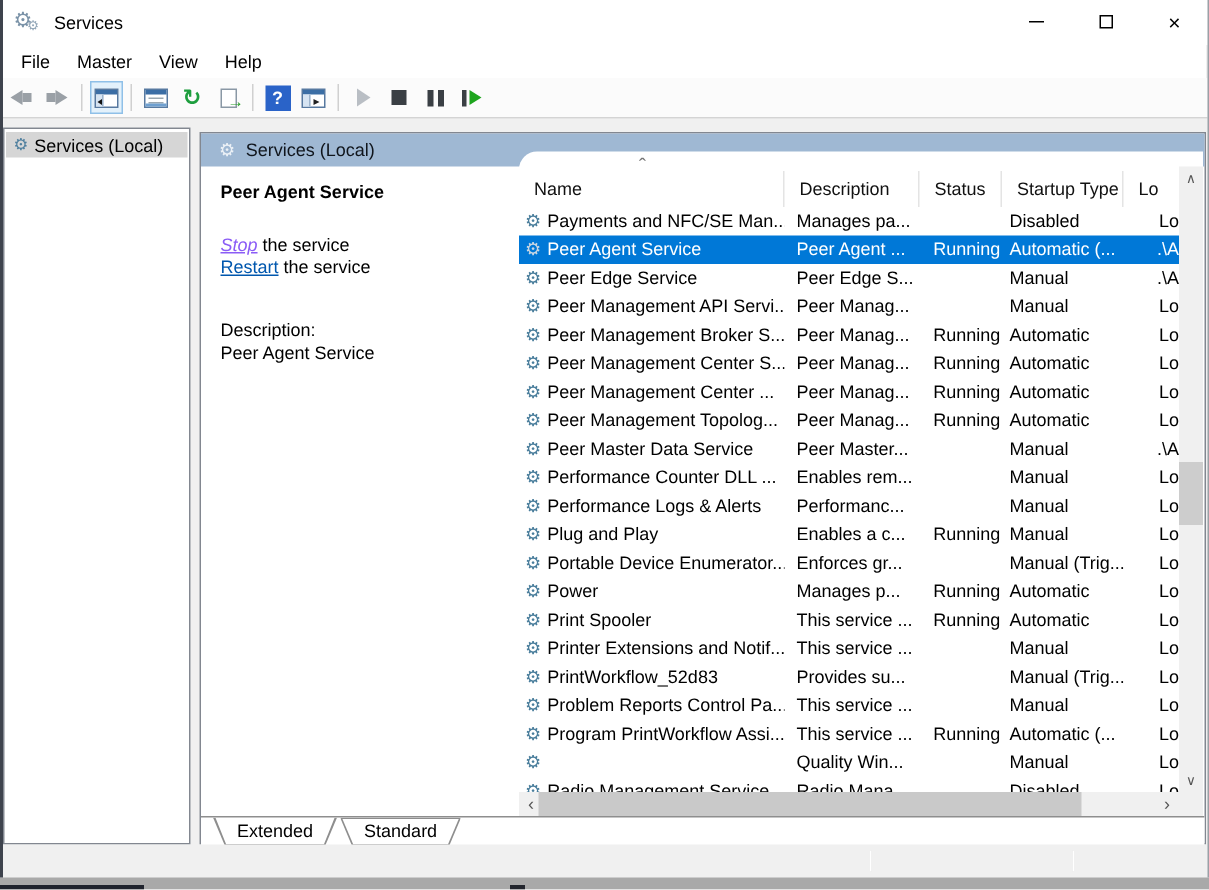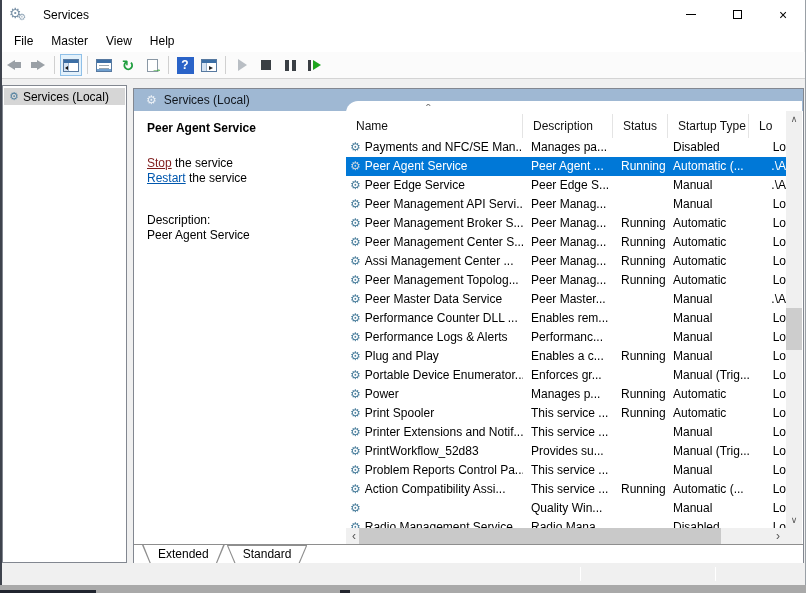--- a/index.html
+++ b/index.html
@@ -8,21 +8,21 @@
          background:#f0f0f0; position:relative; overflow:hidden; }
 
   
   .edge-left  { position:absolute; left:0; top:0; width:2px; height:585px; background:#3e434d; z-index:50; }
   .edge-right { position:absolute; right:0; top:0; width:1px; height:585px; background:#9aa0a6; z-index:50; }
 
   .titlebar { position:absolute; left:0; top:0; width:806px; height:30px; background:#fff; display:flex; align-items:center; }
   .app-icon { margin-left:9px; position:relative; width:20px; height:18px; }
   .app-icon .g1 { position:absolute; left:0; top:-1px; font-size:14px; color:#7b93a8; }
   .app-icon .g2 { position:absolute; left:9px; top:6px; font-size:9px; color:#93a7b8; }
-  .title-text { margin-left:14px; }
+  .title-text { margin-left:7px; }
   .winbtns { margin-left:auto; display:flex; height:30px; }
   .winbtn { width:46px; height:29px; display:flex; align-items:center; justify-content:center; }
   .min-glyph { width:10px; height:1px; background:#000; display:block; }
   .max-glyph { width:9px; height:9px; border:1px solid #000; display:block; }
   .close-glyph { font-size:14px; line-height:14px; }
 
   .menubar { position:absolute; left:2px; top:30px; width:802px; height:22px; background:#fff; display:flex; align-items:center; }
   .menu-item { padding:3px 9px; }
   .menu-item:first-child { margin-left:3px; }
 
@@ -64,34 +64,34 @@
 
   
   .right-panel { position:absolute; left:133px; top:88px; width:671px; height:475px; background:#fff; border:1px solid #828790; }
   .band { position:absolute; left:0; top:0; right:0; height:22px; background:#9fb8d3; display:flex; align-items:center; }
   .band .gear { font-size:12px; color:rgba(255,255,255,.8); margin-left:12px; }
   .band .btitle { margin-left:7px; color:#10151c; }
 
   .detail { position:absolute; left:13px; top:22px; width:190px; }
   .detail-title { font-weight:bold; margin-top:10px; }
   .detail-links { margin-top:21px; line-height:15px; }
-  .link-stop { color:#7f1d1d; text-decoration:underline; }
+  .link-stop { color:#8b5cf6; text-decoration:underline;font-style:italic; }
   .link-restart { color:#0057ae; text-decoration:underline; }
   .detail-desc { margin-top:27px; line-height:15px; }
 
   
   .listview { position:absolute; left:212px; top:12px; width:456px; height:443px; background:#fff;
               border-top-left-radius:12px; overflow:hidden; }
   .lheader { position:absolute; left:0; top:0; height:37px; width:440px; display:flex; align-items:flex-end; }
   .hcell { height:24px; display:flex; align-items:center; padding-left:10px; border-right:1px solid #e4e4e4; color:#111; }
   .hcell.col-name { position:relative; }
   .sort-caret { position:absolute; left:80px; top:-12px; color:#777; font-size:14px; }
   .col-name { width:177px; }
   .col-description { width:90px; }
-  .col-status { width:55px; }
+  .col-status { width:55px;text-align:center; }
   .col-startup { width:81px; }
   .col-logon { width:37px; border-right:none;text-align:right; }
 
   .lrows { position:absolute; left:0; top:37px; width:440px; height:390px; overflow:hidden; }
   .lrow { height:19px; display:flex; align-items:center; }
   .lrow .cell { height:19px; line-height:19px; white-space:nowrap; overflow:hidden; padding-left:8px; }
   .lrow .cell.col-name { padding-left:4px; display:flex; align-items:center; }
   .lrow .cell.col-startup, .lrow .cell.col-logon { padding-left:5px; }
   .gearicon { font-size:12px; color:#4a7e9c; margin-right:4px; flex:none; }
   .lrow.sel { background:#0078d7; color:#fff; }
@@ -327,21 +327,21 @@
             <span>Peer Management Center S...</span>
           </span>
           <span class="cell col-description">Peer Manag...</span>
           <span class="cell col-status">Running</span>
           <span class="cell col-startup">Automatic</span>
           <span class="cell col-logon">Lo</span>
         </div>
         <div class="lrow">
           <span class="cell col-name">
             <span class="gearicon">⚙</span>
-            <span>Assi Management Center ...</span>
+            <span>Peer Management Center ...</span>
           </span>
           <span class="cell col-description">Peer Manag...</span>
           <span class="cell col-status">Running</span>
           <span class="cell col-startup">Automatic</span>
           <span class="cell col-logon">Lo</span>
         </div>
         <div class="lrow">
           <span class="cell col-name">
             <span class="gearicon">⚙</span>
             <span>Peer Management Topolog...</span>
@@ -447,21 +447,21 @@
             <span>Problem Reports Control Pa...</span>
           </span>
           <span class="cell col-description">This service ...</span>
           <span class="cell col-status"></span>
           <span class="cell col-startup">Manual</span>
           <span class="cell col-logon">Lo</span>
         </div>
         <div class="lrow">
           <span class="cell col-name">
             <span class="gearicon">⚙</span>
-            <span>Action Compatibility Assi...</span>
+            <span>Program PrintWorkflow Assi...</span>
           </span>
           <span class="cell col-description">This service ...</span>
           <span class="cell col-status">Running</span>
           <span class="cell col-startup">Automatic (...</span>
           <span class="cell col-logon">Lo</span>
         </div>
         <div class="lrow">
           <span class="cell col-name">
             <span class="gearicon">⚙</span>
           </span>

